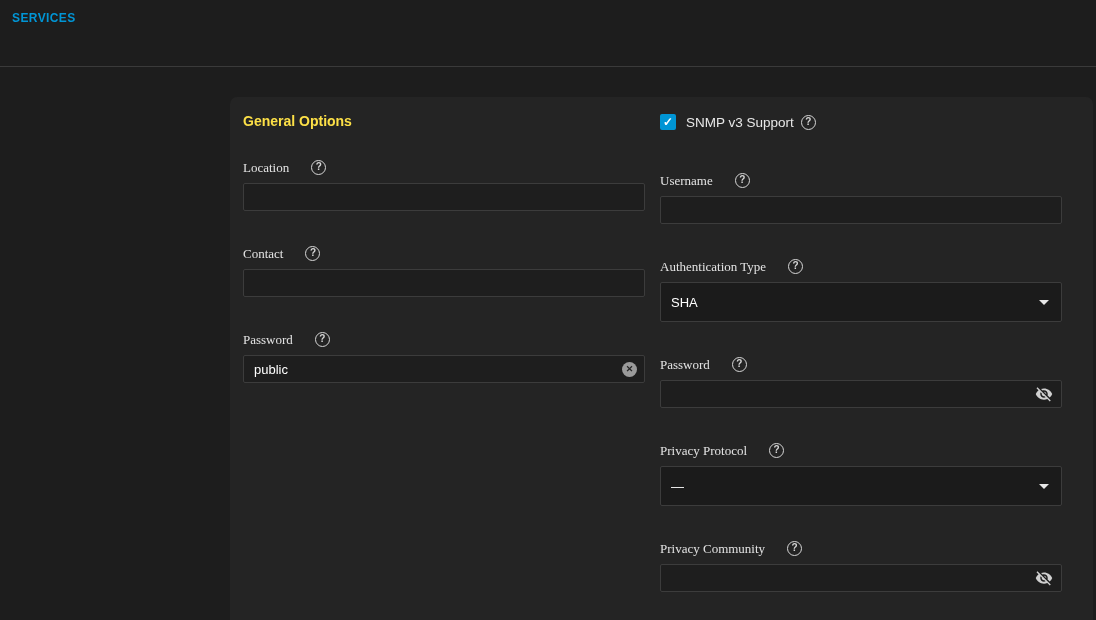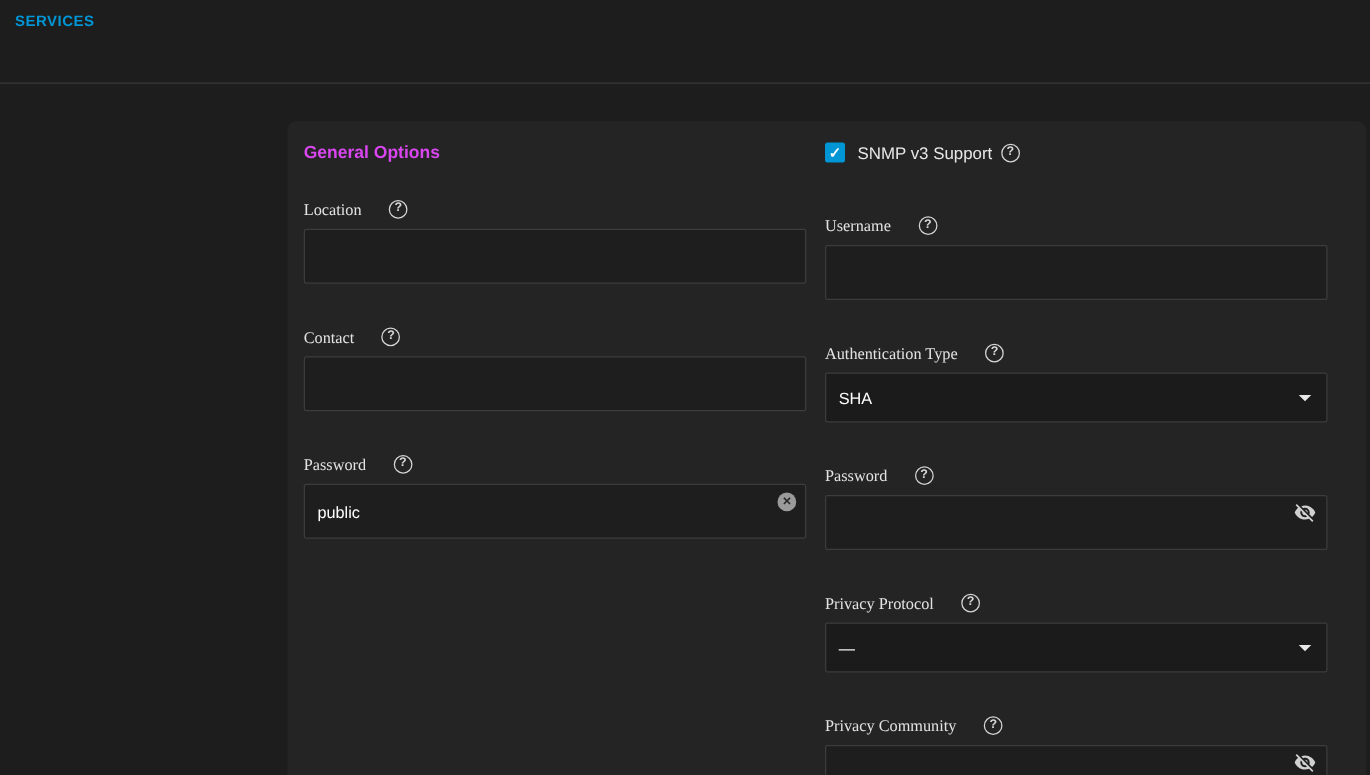--- a/index.html
+++ b/index.html
@@ -43,21 +43,21 @@
     border-radius: 7px 7px 0 0;
     padding: 16px 31px 24px 13px;
     display: grid;
     grid-template-columns: 1fr 1fr;
     column-gap: 15px;
   }
   .section-title {
     margin: 0 0 31px 0;
     font-size: 14px;
     font-weight: 700;
-    color: #d946ef;
+    color: #fde047;
   }
   .col-right .section-title { margin-bottom: 21px; }
   
   .field { margin-bottom: 35px; }
   .label-row {
     display: flex;
     align-items: center;
     margin-bottom: 8px;
     height: 15px;
   }
@@ -74,21 +74,21 @@
     color: #d6d6d6;
     font-size: 10px;
     font-weight: 700;
     line-height: 12px;
     text-align: center;
     cursor: pointer;
     flex: 0 0 auto;
   }
   .input-wrap { position: relative; }
   .text-input {
-    width: 100%; height: 44px;
+    width: 100%; height: 28px;
     background: #1e1e1e;
     border: 1px solid #3c3c3c;
     border-radius: 2px;
     color: #ffffff;
     font-family: "Liberation Sans", sans-serif;
     font-size: 13px;
     padding: 0 30px 0 10px;
     outline: none;
   }
   .clear-btn {

